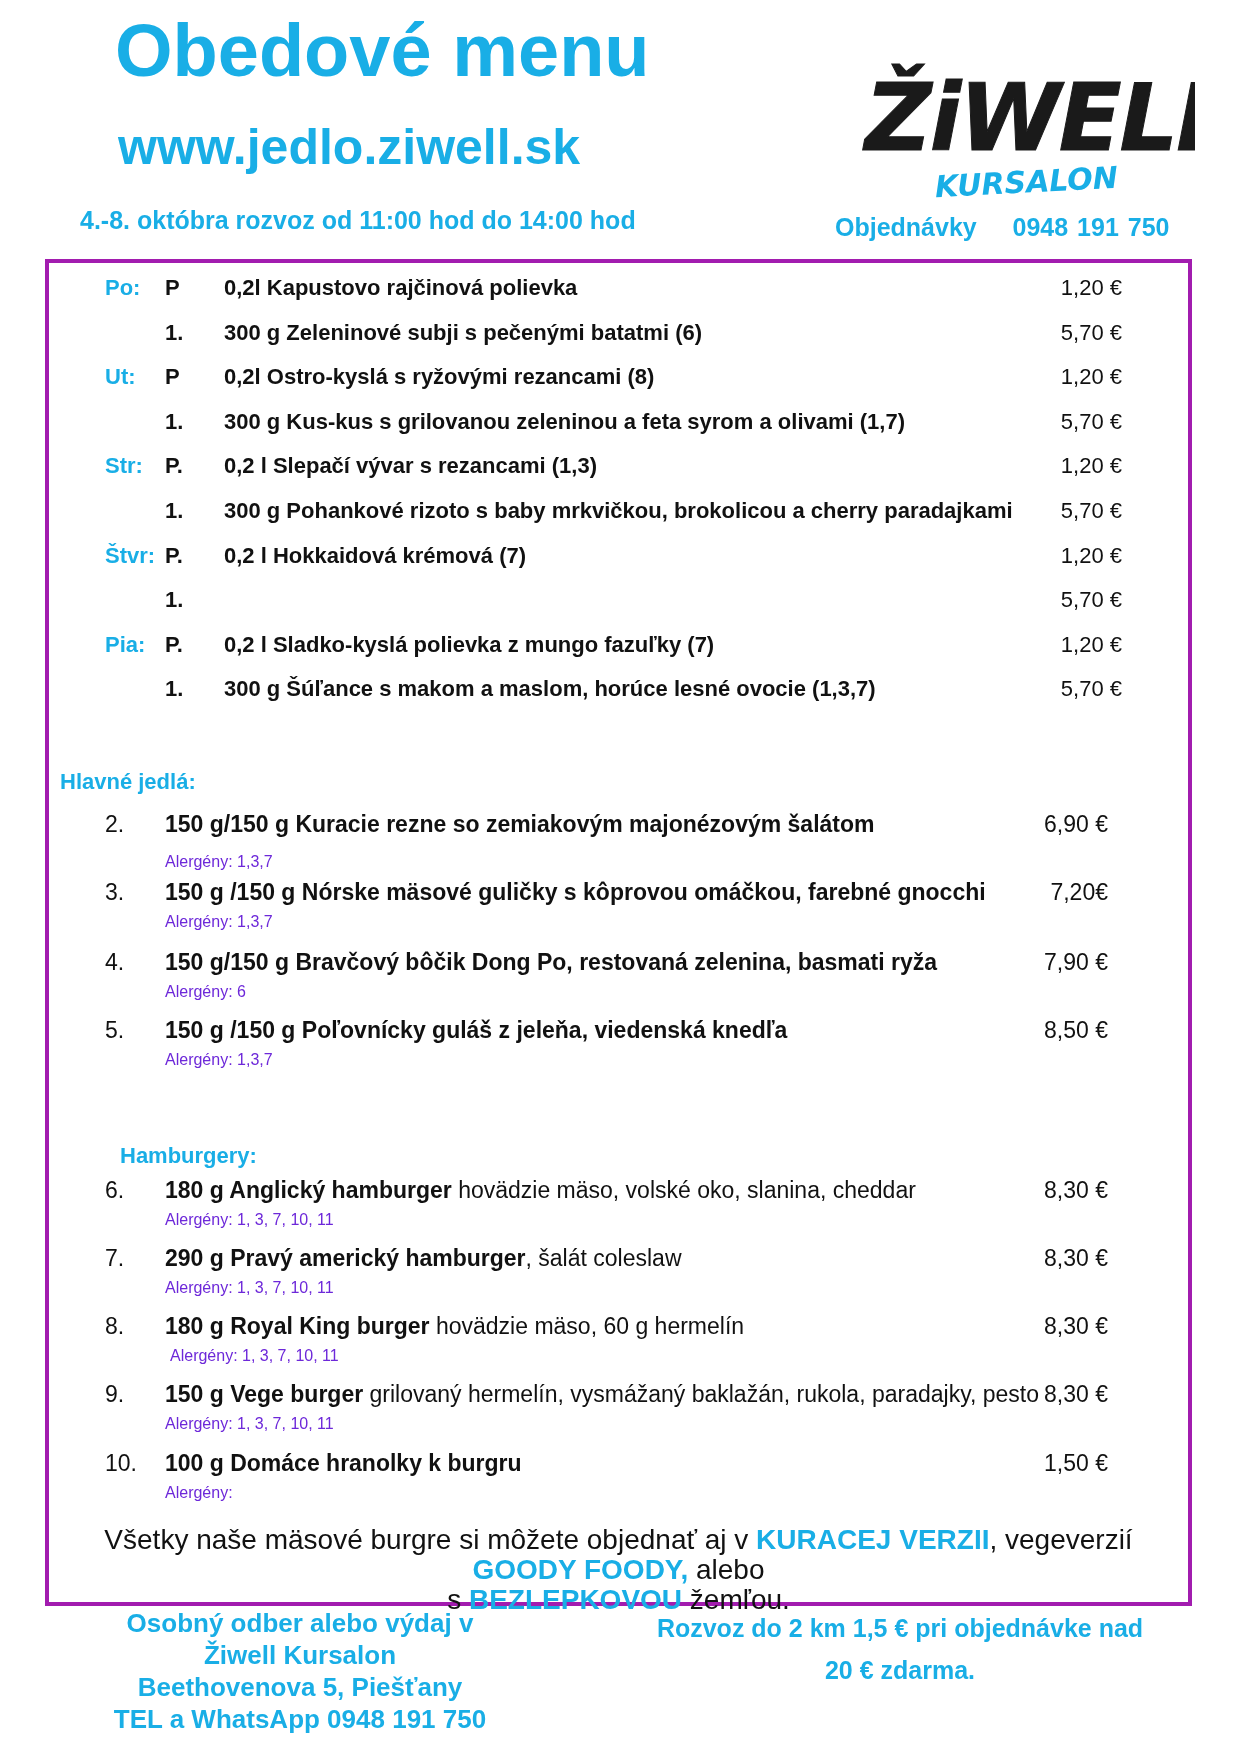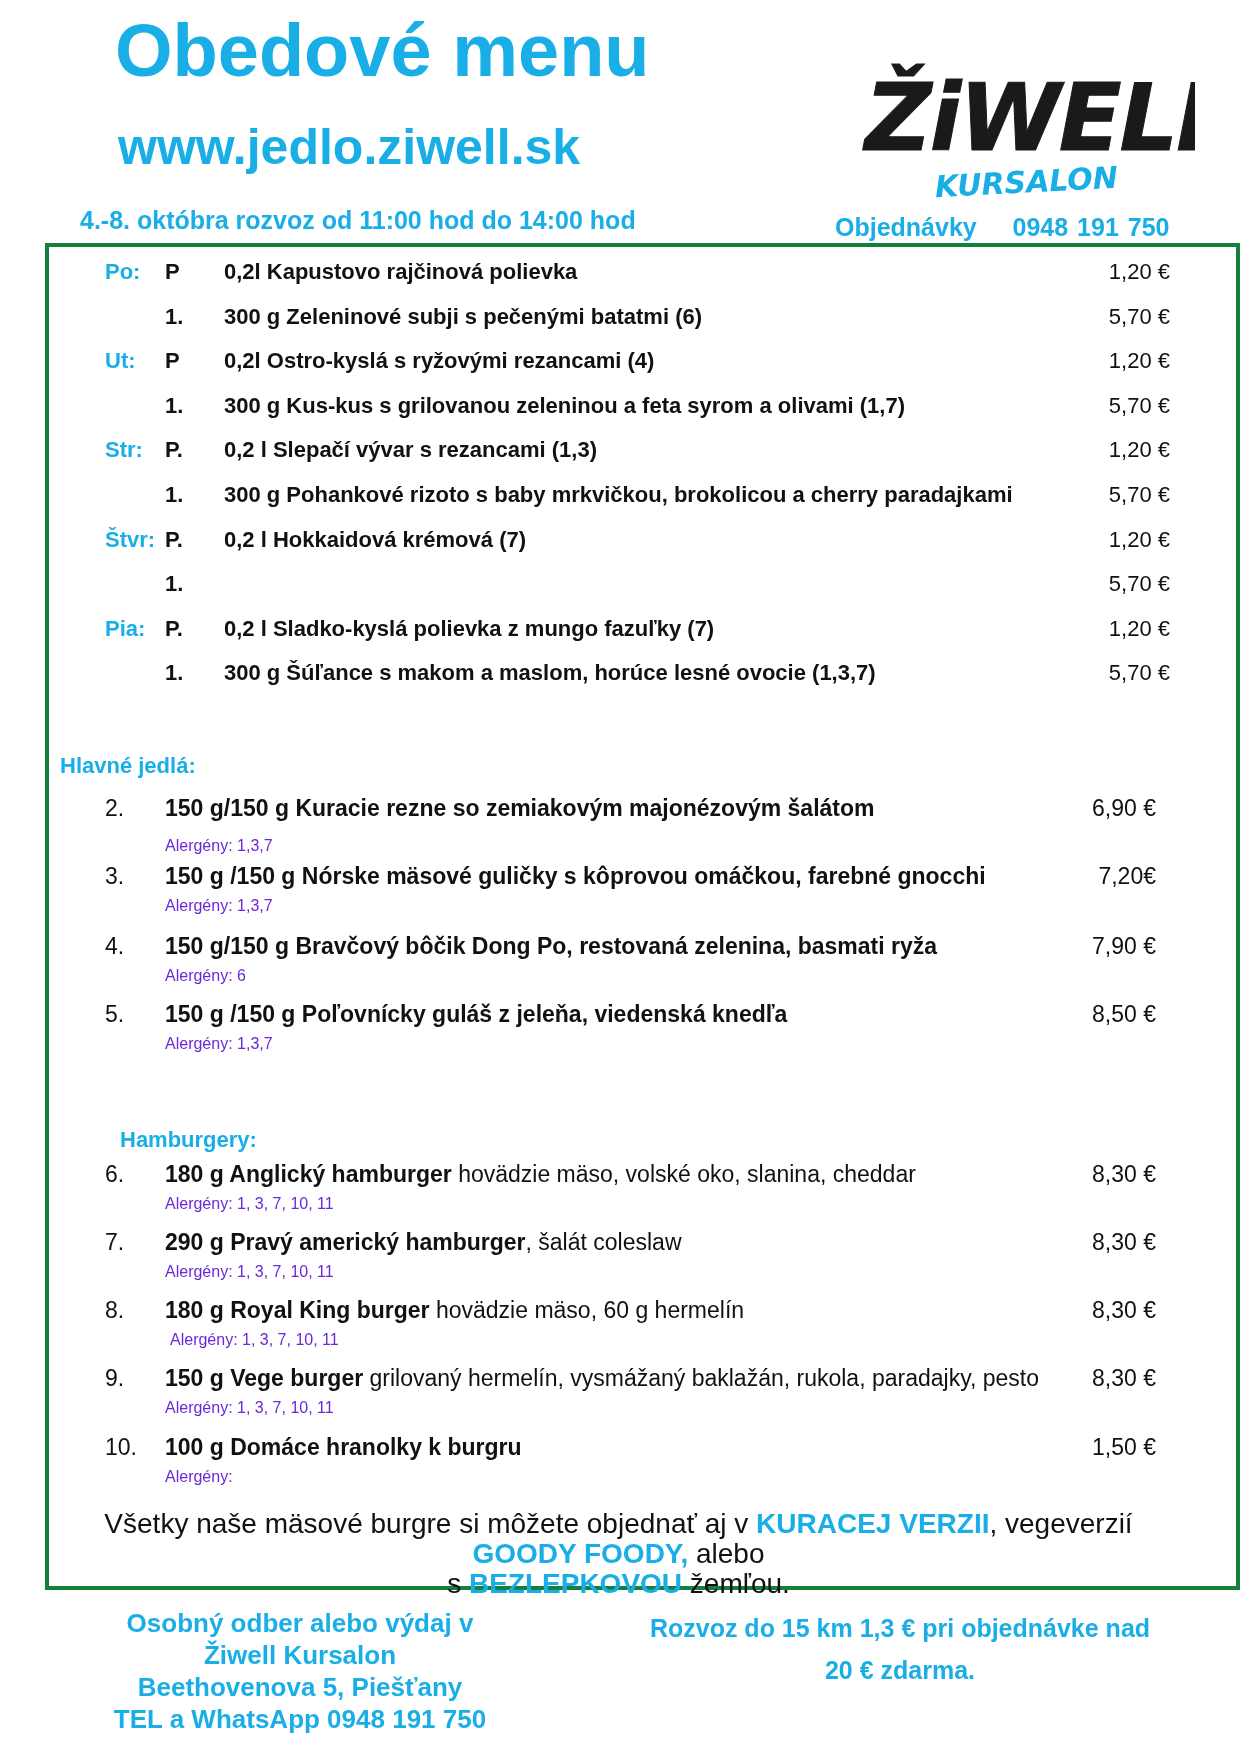--- a/index.html
+++ b/index.html
@@ -4,21 +4,21 @@
 <style>
   html, body { margin:0; padding:0; background:#ffffff; }
   body { width:1240px; height:1754px; position:relative; overflow:hidden;
          font-family:"Liberation Sans", "DejaVu Sans", sans-serif; color:#111; }
   .abs { position:absolute; }
   .title { left:115px; top:8px; font-size:74px; font-weight:bold; letter-spacing:0px; color:#19aee6; white-space:nowrap; }
   .url { left:118px; top:118px; font-size:50px; font-weight:bold; color:#19aee6; white-space:nowrap; }
   .dateline { left:80px; top:206px; font-size:25px; font-weight:bold; color:#19aee6; white-space:nowrap; }
   .orders { left:835px; top:213px; font-size:25px; font-weight:bold; color:#19aee6; white-space:nowrap; word-spacing:2px; }
   .logo { left:855px; top:35px; width:340px; height:170px; }
-  .frame { left:45px; top:243px; width:1139px; height:1339px; border:4px solid #15803d; box-sizing:content-box;padding-left:48px; }
+  .frame { left:45px; top:259px; width:1139px; height:1339px; border:4px solid #a21caf; box-sizing:content-box; }
   .row { position:absolute; left:0; width:100%; height:40px; font-size:22px; white-space:nowrap; }
   .day { position:absolute; left:56px; font-weight:bold; color:#19aee6; }
   .kind { position:absolute; left:116px; font-weight:bold; }
   .desc { position:absolute; left:175px; font-weight:bold; }
   .price { position:absolute; right:66px; text-align:right; }
   .section { position:absolute; font-size:22px; font-weight:bold; color:#19aee6; white-space:nowrap; }
   .num { position:absolute; left:56px; font-size:23px; }
   .mdesc { position:absolute; left:116px; font-size:23px; white-space:nowrap; }
   .mdesc b { font-weight:bold; }
   .mprice { position:absolute; right:80px; font-size:23px; text-align:right; white-space:nowrap; }
@@ -59,21 +59,21 @@
       </div>
       <div class="row" style="top: 56.6px;">
         <span class="day"></span>
         <span class="kind">1.</span>
         <span class="desc">300 g Zeleninové subji s pečenými batatmi (6)</span>
         <span class="price">5,70 €</span>
       </div>
       <div class="row" style="top: 101.2px;">
         <span class="day">Ut:</span>
         <span class="kind">P</span>
-        <span class="desc">0,2l   Ostro-kyslá s ryžovými rezancami (4)</span>
+        <span class="desc">0,2l   Ostro-kyslá s ryžovými rezancami (8)</span>
         <span class="price">1,20 €</span>
       </div>
       <div class="row" style="top: 145.8px;">
         <span class="day"></span>
         <span class="kind">1.</span>
         <span class="desc">300 g Kus-kus s grilovanou zeleninou a feta syrom a olivami (1,7)</span>
         <span class="price">5,70 €</span>
       </div>
       <div class="row" style="top: 190.4px;">
         <span class="day">Str:</span>
@@ -180,15 +180,15 @@
   </div>
 </div>
 
 <div class="abs foot-left">
   <div>Osobný odber alebo výdaj v</div>
   <div>Žiwell Kursalon</div>
   <div>Beethovenova 5, Piešťany</div>
   <div>TEL a WhatsApp  0948 191 750</div>
 </div>
 <div class="abs foot-right">
-  <div>Rozvoz do 15 km 1,3 € pri objednávke nad</div>
+  <div>Rozvoz do 2 km 1,5 € pri objednávke nad</div>
   <div>20 € zdarma.</div>
 </div>
 
 </body></html>

